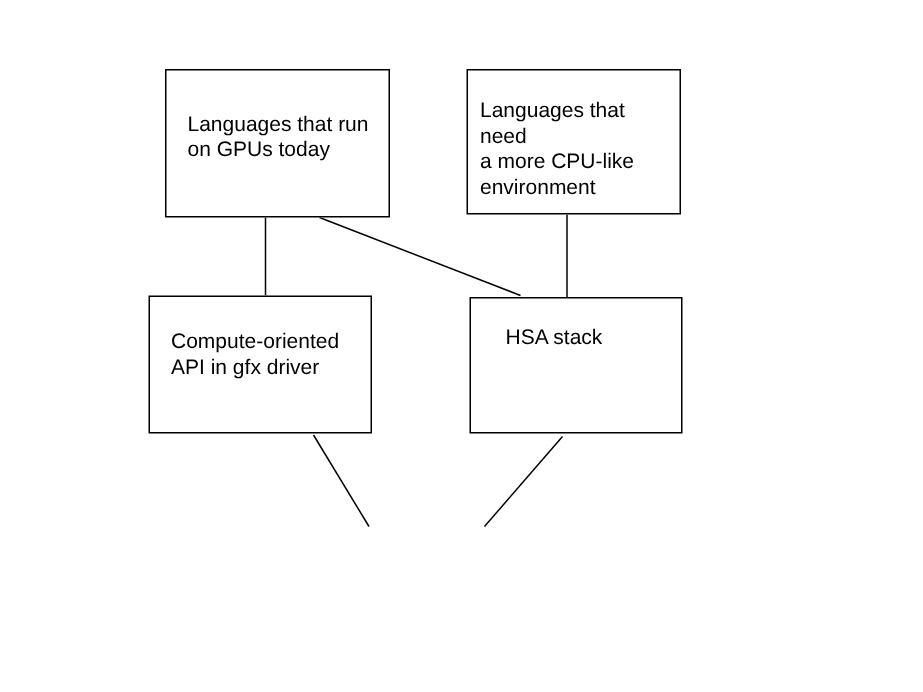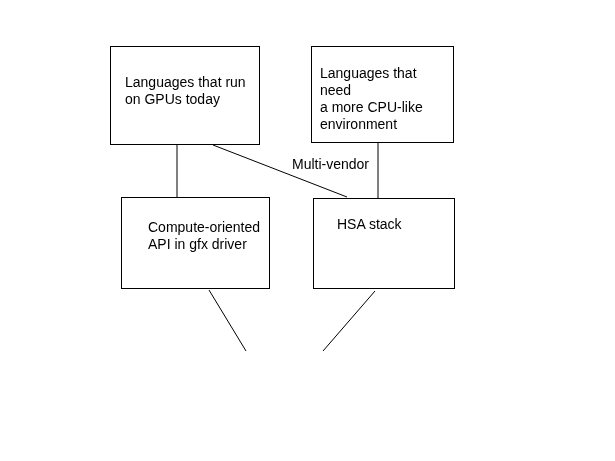--- a/index.html
+++ b/index.html
@@ -25,21 +25,21 @@
     position: absolute;
     box-sizing: border-box;
     border: 1px solid #000000;
     background: #ffffff;
     font-size: 14px;
     line-height: 17px;
   }
   .node span { white-space: pre-line; }
   .node-gpu-languages { left: 110px; top: 46px;  width: 150px; height: 99px; padding: 27px 4px 0 14px; }
   .node-cpu-languages { left: 311px; top: 46px;  width: 143px; height: 97px; padding: 18px 4px 0 8px;  }
-  .node-compute-api   { left: 121px; top: 197px; width: 149px; height: 92px; padding: 21px 4px 0 26px; }
+  .node-compute-api   { left: 99px; top: 197px; width: 149px; height: 92px; padding: 21px 4px 0 14px; }
   .node-hsa-stack     { left: 313px; top: 198px; width: 142px; height: 91px; padding: 17px 20px 0 23px; }
   .node-hardware      { left: 212px; top: 352px; width: 165px; height: 65px; padding: 11px 4px 0 37px; }
   .edge-label {
     position: absolute;
     font-size: 14px;
     line-height: 17px;
     white-space: nowrap;
   }
   .edge-label-vendor-dependent { left: 128px; top: 168px; }
   .edge-label-multi-vendor     { left: 292px; top: 156px; }
@@ -72,15 +72,14 @@
     <span>Compute-oriented
 API in gfx driver</span>
   </div>
 
   <div class="node node-hsa-stack">
     <span>HSA stack</span>
   </div>
 
 
 
-  <div class="edge-label edge-label-multi-vendor">Multi-vendor</div>
 
 </div>
 
 </body></html>

